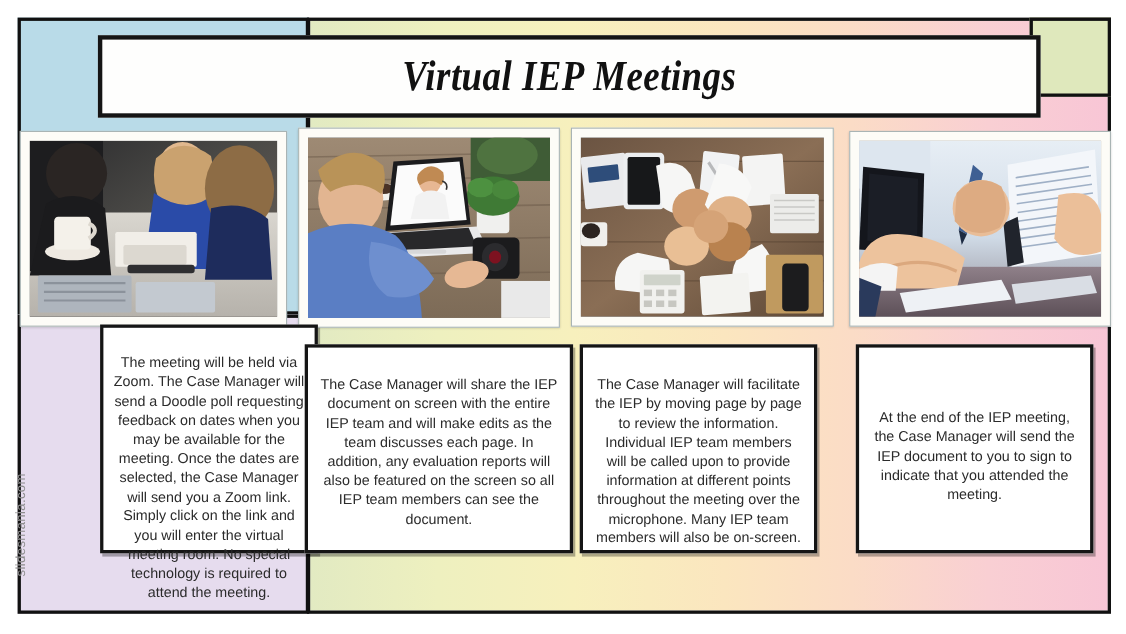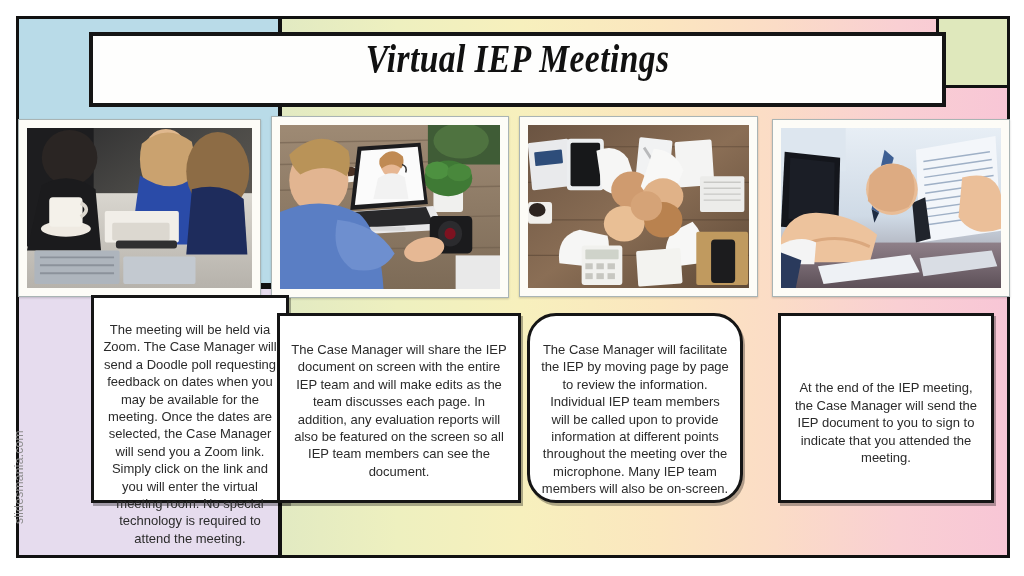--- a/index.html
+++ b/index.html
@@ -57,20 +57,21 @@
 
   
   #title-box {
     position: absolute;
     left: 89px;  top: 32px;
     width: 857px; height: 75px;
     background: #fefefd;
     border: 4px solid #151515;
     box-sizing: border-box;
     display: flex;
+    align-items: center;
     justify-content: center;
   }
   #title-text {
     font-family: "Liberation Serif", "DejaVu Serif", serif;
     font-weight: bold;
     font-style: italic;
     font-size: 39px;
     color: #111111;
     letter-spacing: 0.5px;
     transform: scaleX(0.86);
@@ -114,22 +115,22 @@
     font-family: "Liberation Sans", "DejaVu Sans", sans-serif;
     font-size: 13px;
     line-height: 17.4px;
     color: #2b2b2b;
     text-align: center;
     width: 100%;
   }
 
   #text-1 { left: 47px;  top: 295px; width: 198px; height: 208px; padding: 10px 8px 0 8px; margin-left: 44px; }
   #text-2 { left: 277px; top: 313px; width: 244px; height: 190px; padding: 12px 10px 0 10px; }
-  #text-3 { left: 527px; top: 313px; width: 216px; height: 190px; padding: 12px 10px 0 10px; border-radius: 29px; }
-  #text-4 { left: 778px; top: 313px; width: 216px; height: 190px; padding: 42px 12px 12px 12px; align-items: center; }
+  #text-3 { left: 527px; top: 313px; width: 216px; height: 190px; padding: 12px 10px 0 10px; }
+  #text-4 { left: 778px; top: 313px; width: 216px; height: 190px; padding: 42px 12px 12px 12px; }
 
   
   #watermark {
     position: absolute;
     left: -36px;
     top: 462px;
     width: 110px;
     text-align: left;
     transform: rotate(-90deg);
     transform-origin: 50% 50%;

